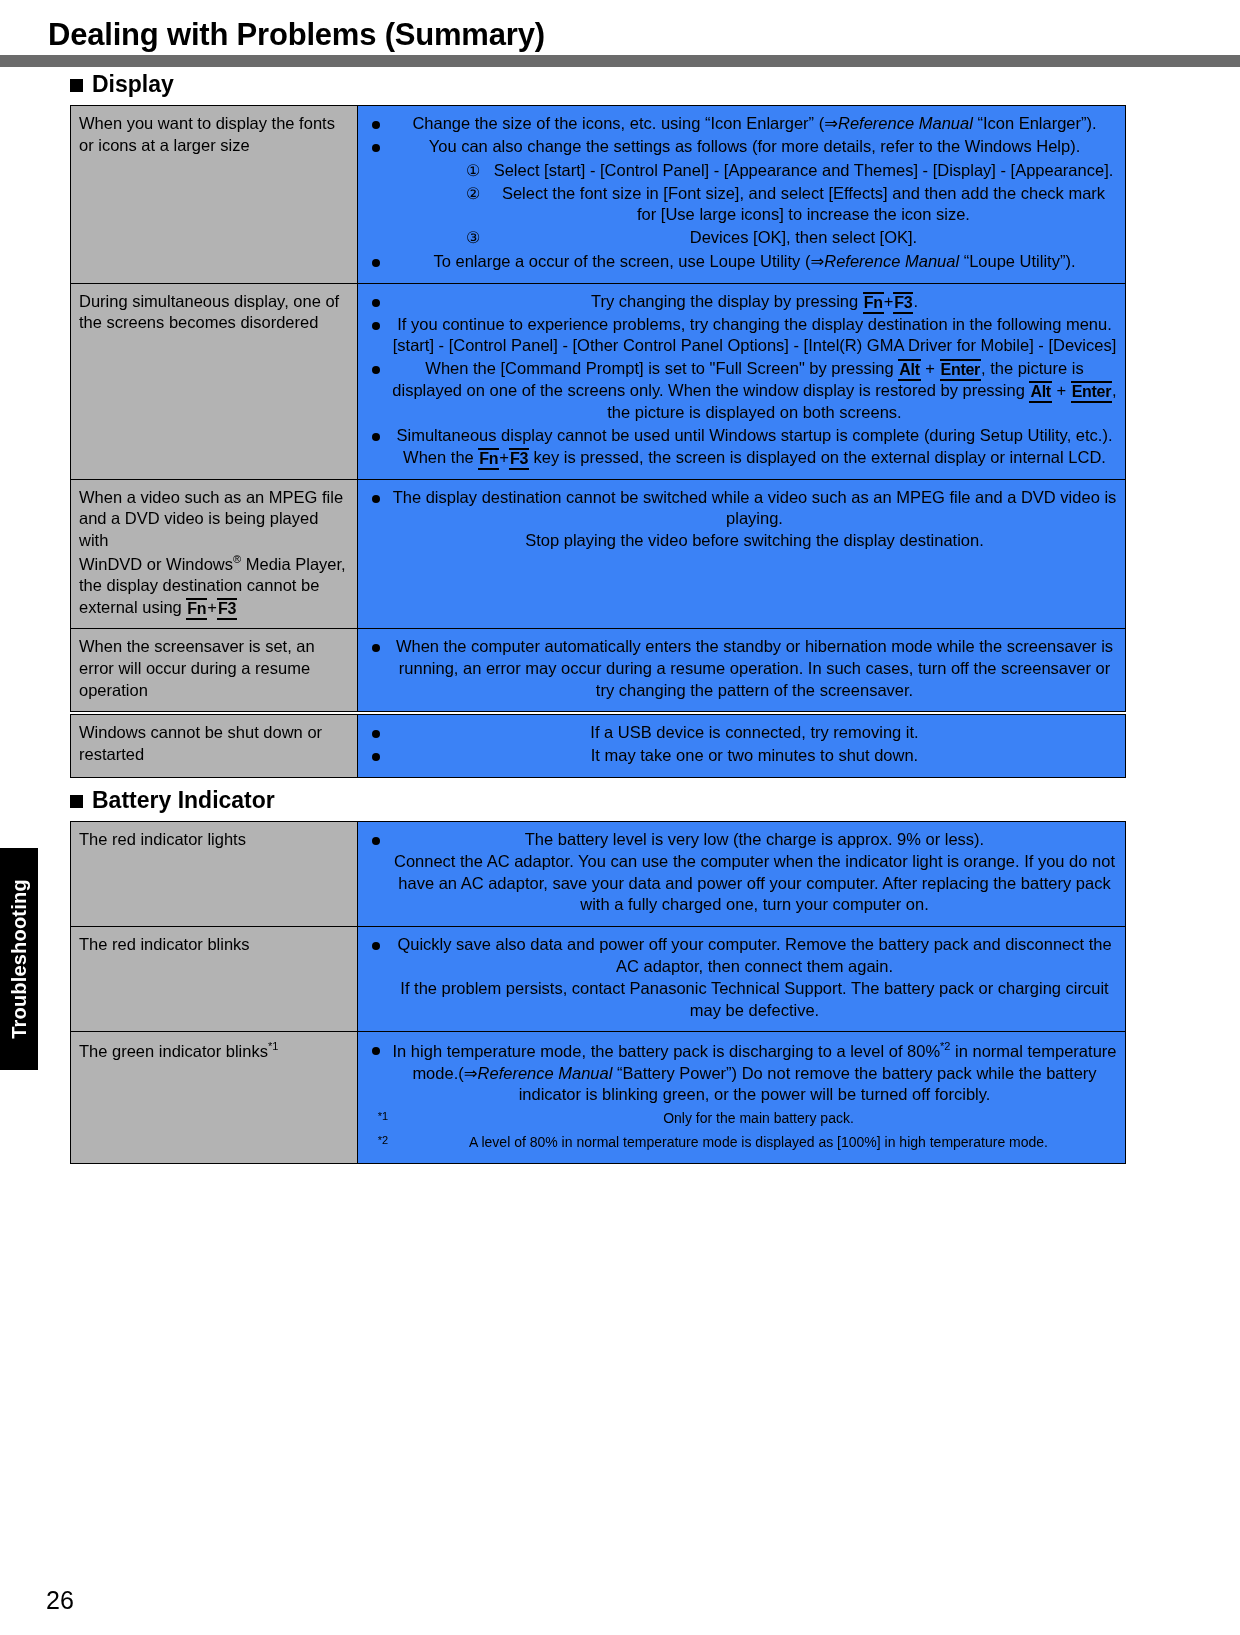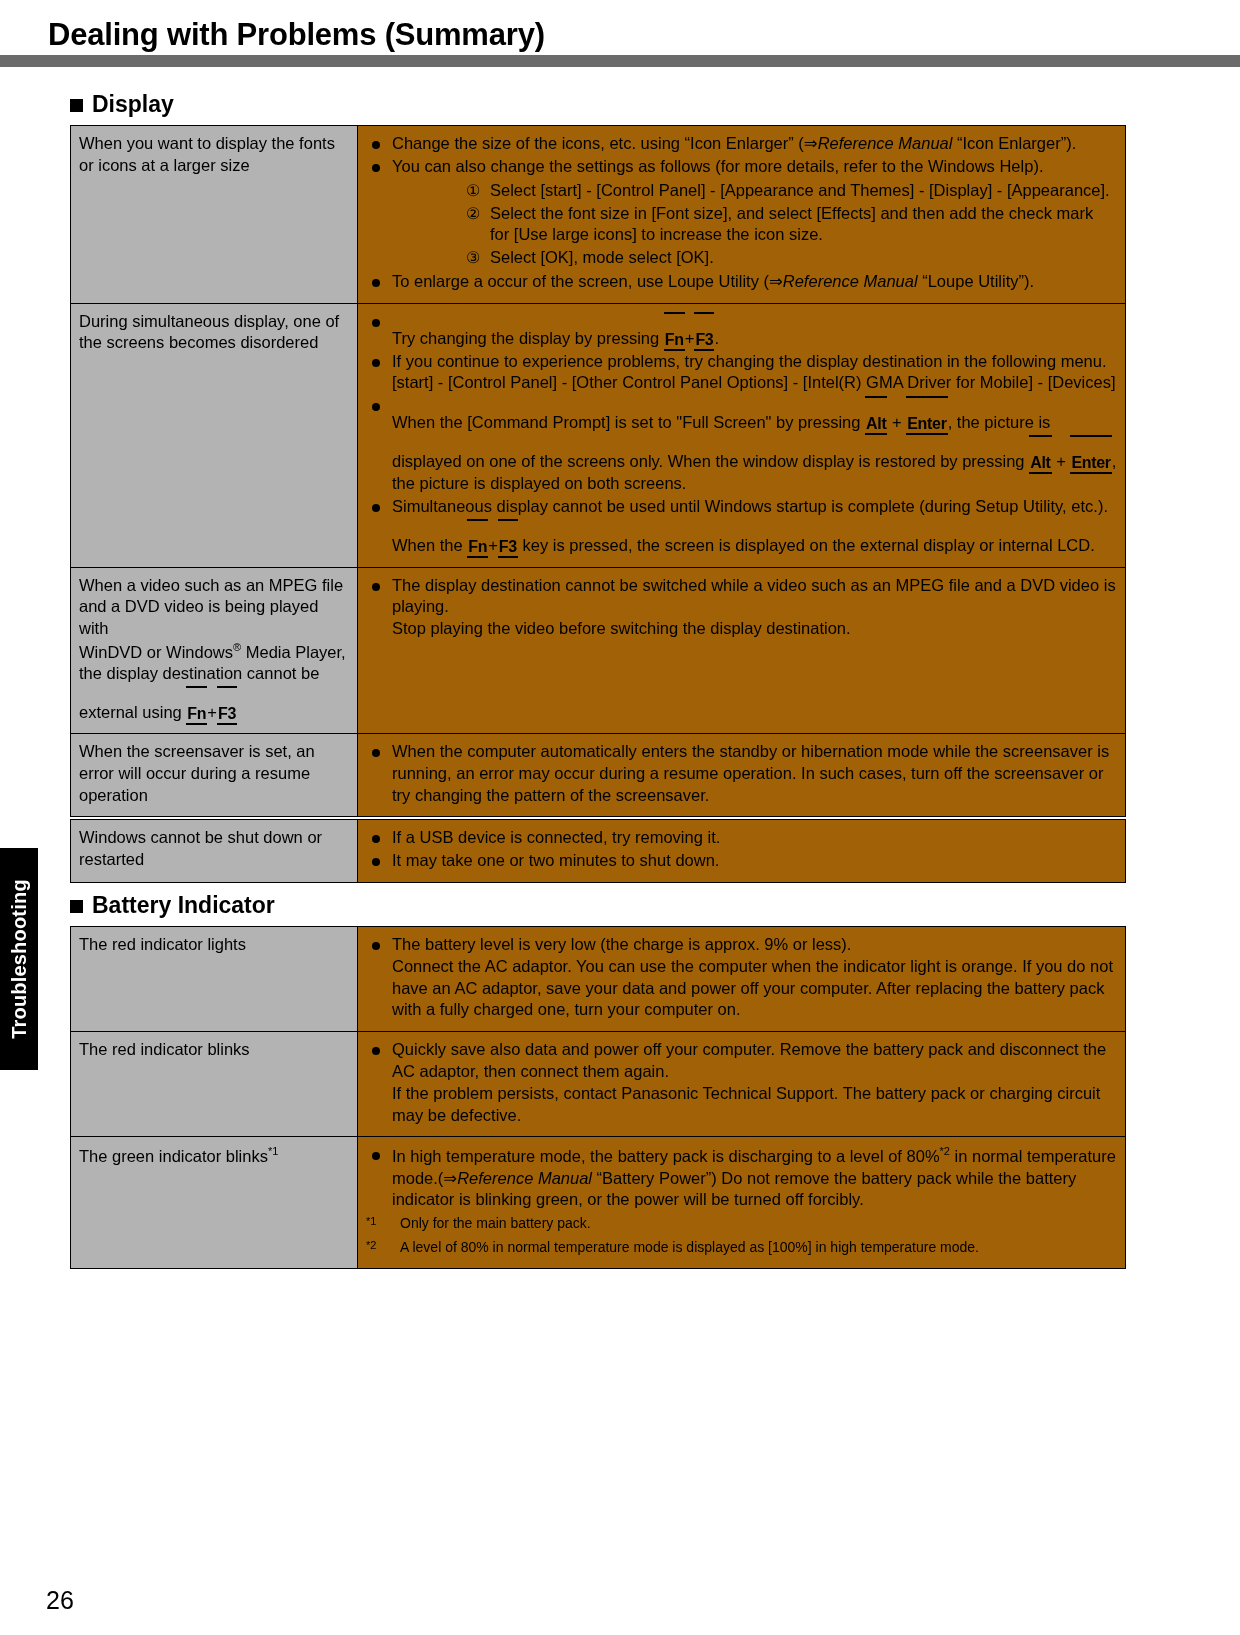--- a/index.html
+++ b/index.html
@@ -56,21 +56,21 @@
     color: #fff;
     font-size: 20px;
     font-weight: bold;
     letter-spacing: 0.2px;
   }
 
   
   .content {
     position: absolute;
     left: 70px;
-    top: 82px;
+    top: 62px;
     width: 1056px;
   }
 
   
   .sec-head {
     display: flex;
     align-items: center;
     font-size: 23px;
     font-weight: bold;
     margin: 10px 0 8px 0;
@@ -100,21 +100,22 @@
     padding: 7px 8px 9px 8px;
     font-size: 16.5px;
     line-height: 1.32;
   }
   td.q {
     width: 270px;
     background: #b3b3b3;
     margin-left: 16px;
   }
   td.a {
-    background: #a16207;
+    background: #3b82f6;
+    text-align: center;
   }
 
   
   ul.blist {
     list-style: none;
     margin: 0;
     padding: 0;
   }
   ul.blist > li {
     position: relative;
@@ -149,21 +150,21 @@
     top: 0;
     font-size: 16px;
   }
 
   
   .key {
     display: inline-block;
     font-weight: bold;
     font-size: 16px;
     line-height: 1;
-    padding: 18px 1px 1px 1px;
+    padding: 1px 1px 1px 1px;
     border-top: 2px solid #000;
     border-bottom: 2px solid #000;
     letter-spacing: -0.3px;
     position: relative;
     top: 1px;
   }
   .ref { font-style: italic; }
   sup.fn { font-size: 11px; vertical-align: super; }
   sup.reg { font-size: 11px; vertical-align: super; }
 
@@ -209,21 +210,21 @@
     <table class="tbl">
       <tbody>
         <tr>
           <td class="q"><span>When you want to display the fonts or icons at a larger size</span></td>
           <td class="a">
             <ul class="blist">
               <li><span>Change the size of the icons, etc. using “Icon Enlarger” (⇒</span><span class="ref">Reference Manual</span><span> “Icon Enlarger”).</span></li>
               <li><span>You can also change the settings as follows (for more details, refer to the Windows Help).</span><ol class="nlist">
                   <li><span class="cnum">①</span><span>Select [start] - [Control Panel] - [Appearance and Themes] - [Display] - [Appearance].</span></li>
                   <li><span class="cnum">②</span><span>Select the font size in [Font size], and select [Effects] and then add the check mark for [Use large icons] to increase the icon size.</span></li>
-                  <li><span class="cnum">③</span><span>Select [OK], mode select [OK].</span></li>
+                  <li><span class="cnum">③</span><span>Devices [OK], then select [OK].</span></li>
                 </ol></li>
               <li><span>To enlarge a occur of the screen, use Loupe Utility (⇒</span><span class="ref">Reference Manual</span><span> “Loupe Utility”).</span></li>
             </ul>
           </td>
         </tr>
         <tr>
           <td class="q"><span>During simultaneous display, one of the screens becomes disordered</span></td>
           <td class="a">
             <ul class="blist">
               <li><span>Try changing the display by pressing </span><span class="key">Fn</span><span>+</span><span class="key">F3</span><span>.</span></li>

